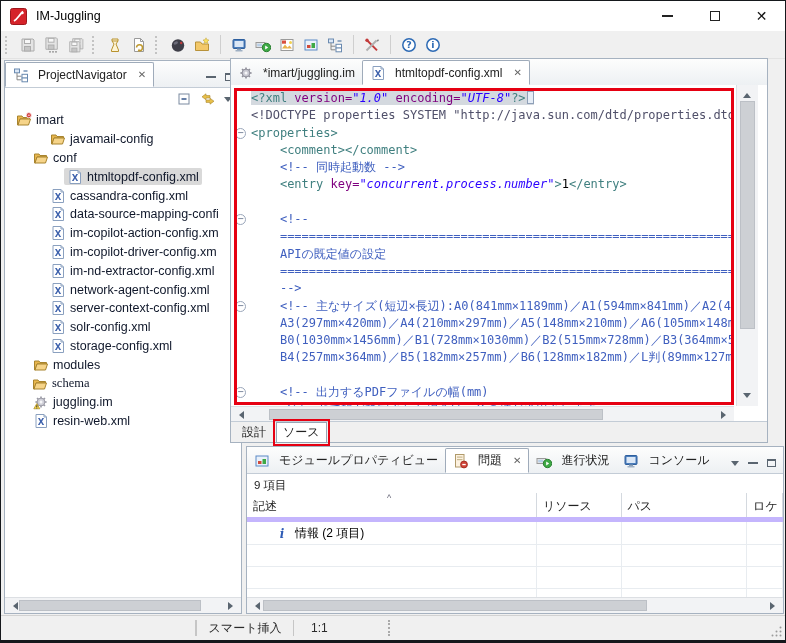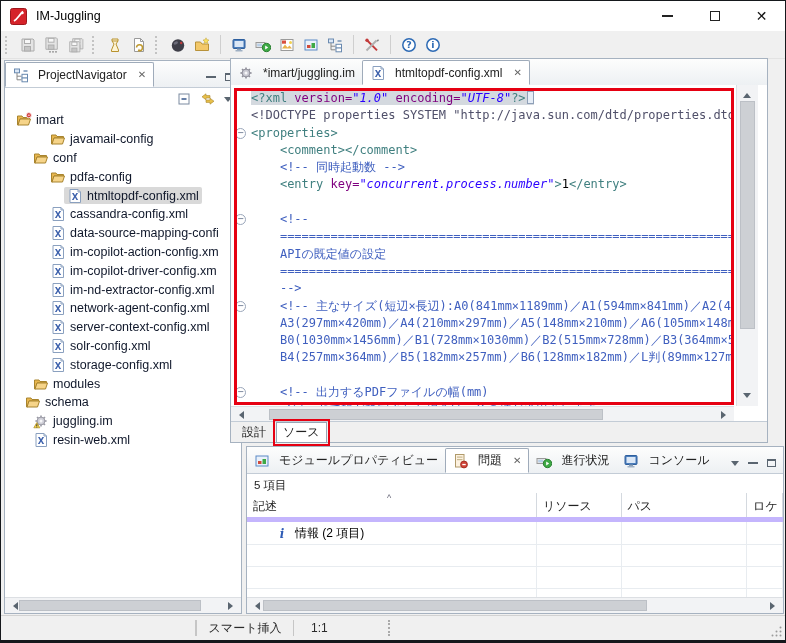--- a/index.html
+++ b/index.html
@@ -346,163 +346,152 @@
           <span class="ti-content">
             <span class="icon">
               <svg width="16" height="16" viewBox="0 0 16 16">
                 <path d="M1.5 4h4.5l1 1.5h6.5v1.5H4L2.5 13H1.5z" fill="#e8b64e" stroke="#a8842e"></path>
                 <path d="M4 7h10.5L12.5 13H2z" fill="#f6d489" stroke="#a8842e"></path>
               </svg>
             </span>
             <span class="tree-label">conf</span>
           </span>
         </div>
-        <div class="tree-item" style="padding-left: 42px;">
+        <div class="tree-item selected" style="padding-left: 59px;">
+          <span class="ti-content">
+            <span class="icon">
+              <svg width="16" height="16" viewBox="0 0 16 16">
+                <path d="M3 1.5h8l2.5 2.5v10.5H3z" fill="#fff" stroke="#8aa0bf"></path>
+                <path d="M11 1.5V4h2.5" fill="none" stroke="#8aa0bf"></path>
+                <text x="8" y="11.6" text-anchor="middle" font-size="8.5" font-weight="bold" fill="#3e62ad" font-family="DejaVu Sans, sans-serif">X</text>
+              </svg>
+            </span>
+            <span class="tree-label">htmltopdf-config.xml</span>
+          </span>
+        </div>
+        <div class="tree-item" style="padding-left: 42px;">
+          <span class="ti-content">
+            <span class="icon">
+              <svg width="16" height="16" viewBox="0 0 16 16">
+                <path d="M3 1.5h8l2.5 2.5v10.5H3z" fill="#fff" stroke="#8aa0bf"></path>
+                <path d="M11 1.5V4h2.5" fill="none" stroke="#8aa0bf"></path>
+                <text x="8" y="11.6" text-anchor="middle" font-size="8.5" font-weight="bold" fill="#3e62ad" font-family="DejaVu Sans, sans-serif">X</text>
+              </svg>
+            </span>
+            <span class="tree-label">cassandra-config.xml</span>
+          </span>
+        </div>
+        <div class="tree-item" style="padding-left: 42px;">
+          <span class="ti-content">
+            <span class="icon">
+              <svg width="16" height="16" viewBox="0 0 16 16">
+                <path d="M3 1.5h8l2.5 2.5v10.5H3z" fill="#fff" stroke="#8aa0bf"></path>
+                <path d="M11 1.5V4h2.5" fill="none" stroke="#8aa0bf"></path>
+                <text x="8" y="11.6" text-anchor="middle" font-size="8.5" font-weight="bold" fill="#3e62ad" font-family="DejaVu Sans, sans-serif">X</text>
+              </svg>
+            </span>
+            <span class="tree-label">data-source-mapping-confi</span>
+          </span>
+        </div>
+        <div class="tree-item" style="padding-left: 42px;">
+          <span class="ti-content">
+            <span class="icon">
+              <svg width="16" height="16" viewBox="0 0 16 16">
+                <path d="M3 1.5h8l2.5 2.5v10.5H3z" fill="#fff" stroke="#8aa0bf"></path>
+                <path d="M11 1.5V4h2.5" fill="none" stroke="#8aa0bf"></path>
+                <text x="8" y="11.6" text-anchor="middle" font-size="8.5" font-weight="bold" fill="#3e62ad" font-family="DejaVu Sans, sans-serif">X</text>
+              </svg>
+            </span>
+            <span class="tree-label">im-copilot-action-config.xm</span>
+          </span>
+        </div>
+        <div class="tree-item" style="padding-left: 42px;">
+          <span class="ti-content">
+            <span class="icon">
+              <svg width="16" height="16" viewBox="0 0 16 16">
+                <path d="M3 1.5h8l2.5 2.5v10.5H3z" fill="#fff" stroke="#8aa0bf"></path>
+                <path d="M11 1.5V4h2.5" fill="none" stroke="#8aa0bf"></path>
+                <text x="8" y="11.6" text-anchor="middle" font-size="8.5" font-weight="bold" fill="#3e62ad" font-family="DejaVu Sans, sans-serif">X</text>
+              </svg>
+            </span>
+            <span class="tree-label">im-copilot-driver-config.xm</span>
+          </span>
+        </div>
+        <div class="tree-item" style="padding-left: 42px;">
+          <span class="ti-content">
+            <span class="icon">
+              <svg width="16" height="16" viewBox="0 0 16 16">
+                <path d="M3 1.5h8l2.5 2.5v10.5H3z" fill="#fff" stroke="#8aa0bf"></path>
+                <path d="M11 1.5V4h2.5" fill="none" stroke="#8aa0bf"></path>
+                <text x="8" y="11.6" text-anchor="middle" font-size="8.5" font-weight="bold" fill="#3e62ad" font-family="DejaVu Sans, sans-serif">X</text>
+              </svg>
+            </span>
+            <span class="tree-label">im-nd-extractor-config.xml</span>
+          </span>
+        </div>
+        <div class="tree-item" style="padding-left: 42px;">
+          <span class="ti-content">
+            <span class="icon">
+              <svg width="16" height="16" viewBox="0 0 16 16">
+                <path d="M3 1.5h8l2.5 2.5v10.5H3z" fill="#fff" stroke="#8aa0bf"></path>
+                <path d="M11 1.5V4h2.5" fill="none" stroke="#8aa0bf"></path>
+                <text x="8" y="11.6" text-anchor="middle" font-size="8.5" font-weight="bold" fill="#3e62ad" font-family="DejaVu Sans, sans-serif">X</text>
+              </svg>
+            </span>
+            <span class="tree-label">network-agent-config.xml</span>
+          </span>
+        </div>
+        <div class="tree-item" style="padding-left: 42px;">
+          <span class="ti-content">
+            <span class="icon">
+              <svg width="16" height="16" viewBox="0 0 16 16">
+                <path d="M3 1.5h8l2.5 2.5v10.5H3z" fill="#fff" stroke="#8aa0bf"></path>
+                <path d="M11 1.5V4h2.5" fill="none" stroke="#8aa0bf"></path>
+                <text x="8" y="11.6" text-anchor="middle" font-size="8.5" font-weight="bold" fill="#3e62ad" font-family="DejaVu Sans, sans-serif">X</text>
+              </svg>
+            </span>
+            <span class="tree-label">server-context-config.xml</span>
+          </span>
+        </div>
+        <div class="tree-item" style="padding-left: 42px;">
+          <span class="ti-content">
+            <span class="icon">
+              <svg width="16" height="16" viewBox="0 0 16 16">
+                <path d="M3 1.5h8l2.5 2.5v10.5H3z" fill="#fff" stroke="#8aa0bf"></path>
+                <path d="M11 1.5V4h2.5" fill="none" stroke="#8aa0bf"></path>
+                <text x="8" y="11.6" text-anchor="middle" font-size="8.5" font-weight="bold" fill="#3e62ad" font-family="DejaVu Sans, sans-serif">X</text>
+              </svg>
+            </span>
+            <span class="tree-label">solr-config.xml</span>
+          </span>
+        </div>
+        <div class="tree-item" style="padding-left: 42px;">
+          <span class="ti-content">
+            <span class="icon">
+              <svg width="16" height="16" viewBox="0 0 16 16">
+                <path d="M3 1.5h8l2.5 2.5v10.5H3z" fill="#fff" stroke="#8aa0bf"></path>
+                <path d="M11 1.5V4h2.5" fill="none" stroke="#8aa0bf"></path>
+                <text x="8" y="11.6" text-anchor="middle" font-size="8.5" font-weight="bold" fill="#3e62ad" font-family="DejaVu Sans, sans-serif">X</text>
+              </svg>
+            </span>
+            <span class="tree-label">storage-config.xml</span>
+          </span>
+        </div>
+        <div class="tree-item" style="padding-left: 25px;">
           <span class="ti-content">
             <span class="icon">
               <svg width="16" height="16" viewBox="0 0 16 16">
                 <path d="M1.5 4h4.5l1 1.5h6.5v1.5H4L2.5 13H1.5z" fill="#e8b64e" stroke="#a8842e"></path>
                 <path d="M4 7h10.5L12.5 13H2z" fill="#f6d489" stroke="#a8842e"></path>
               </svg>
             </span>
-            <span class="tree-label">pdfa-config</span>
-          </span>
-        </div>
-        <div class="tree-item selected" style="padding-left: 59px;">
-          <span class="ti-content">
-            <span class="icon">
-              <svg width="16" height="16" viewBox="0 0 16 16">
-                <path d="M3 1.5h8l2.5 2.5v10.5H3z" fill="#fff" stroke="#8aa0bf"></path>
-                <path d="M11 1.5V4h2.5" fill="none" stroke="#8aa0bf"></path>
-                <text x="8" y="11.6" text-anchor="middle" font-size="8.5" font-weight="bold" fill="#3e62ad" font-family="DejaVu Sans, sans-serif">X</text>
-              </svg>
-            </span>
-            <span class="tree-label">htmltopdf-config.xml</span>
-          </span>
-        </div>
-        <div class="tree-item" style="padding-left: 42px;">
-          <span class="ti-content">
-            <span class="icon">
-              <svg width="16" height="16" viewBox="0 0 16 16">
-                <path d="M3 1.5h8l2.5 2.5v10.5H3z" fill="#fff" stroke="#8aa0bf"></path>
-                <path d="M11 1.5V4h2.5" fill="none" stroke="#8aa0bf"></path>
-                <text x="8" y="11.6" text-anchor="middle" font-size="8.5" font-weight="bold" fill="#3e62ad" font-family="DejaVu Sans, sans-serif">X</text>
-              </svg>
-            </span>
-            <span class="tree-label">cassandra-config.xml</span>
-          </span>
-        </div>
-        <div class="tree-item" style="padding-left: 42px;">
-          <span class="ti-content">
-            <span class="icon">
-              <svg width="16" height="16" viewBox="0 0 16 16">
-                <path d="M3 1.5h8l2.5 2.5v10.5H3z" fill="#fff" stroke="#8aa0bf"></path>
-                <path d="M11 1.5V4h2.5" fill="none" stroke="#8aa0bf"></path>
-                <text x="8" y="11.6" text-anchor="middle" font-size="8.5" font-weight="bold" fill="#3e62ad" font-family="DejaVu Sans, sans-serif">X</text>
-              </svg>
-            </span>
-            <span class="tree-label">data-source-mapping-confi</span>
-          </span>
-        </div>
-        <div class="tree-item" style="padding-left: 42px;">
-          <span class="ti-content">
-            <span class="icon">
-              <svg width="16" height="16" viewBox="0 0 16 16">
-                <path d="M3 1.5h8l2.5 2.5v10.5H3z" fill="#fff" stroke="#8aa0bf"></path>
-                <path d="M11 1.5V4h2.5" fill="none" stroke="#8aa0bf"></path>
-                <text x="8" y="11.6" text-anchor="middle" font-size="8.5" font-weight="bold" fill="#3e62ad" font-family="DejaVu Sans, sans-serif">X</text>
-              </svg>
-            </span>
-            <span class="tree-label">im-copilot-action-config.xm</span>
-          </span>
-        </div>
-        <div class="tree-item" style="padding-left: 42px;">
-          <span class="ti-content">
-            <span class="icon">
-              <svg width="16" height="16" viewBox="0 0 16 16">
-                <path d="M3 1.5h8l2.5 2.5v10.5H3z" fill="#fff" stroke="#8aa0bf"></path>
-                <path d="M11 1.5V4h2.5" fill="none" stroke="#8aa0bf"></path>
-                <text x="8" y="11.6" text-anchor="middle" font-size="8.5" font-weight="bold" fill="#3e62ad" font-family="DejaVu Sans, sans-serif">X</text>
-              </svg>
-            </span>
-            <span class="tree-label">im-copilot-driver-config.xm</span>
-          </span>
-        </div>
-        <div class="tree-item" style="padding-left: 42px;">
-          <span class="ti-content">
-            <span class="icon">
-              <svg width="16" height="16" viewBox="0 0 16 16">
-                <path d="M3 1.5h8l2.5 2.5v10.5H3z" fill="#fff" stroke="#8aa0bf"></path>
-                <path d="M11 1.5V4h2.5" fill="none" stroke="#8aa0bf"></path>
-                <text x="8" y="11.6" text-anchor="middle" font-size="8.5" font-weight="bold" fill="#3e62ad" font-family="DejaVu Sans, sans-serif">X</text>
-              </svg>
-            </span>
-            <span class="tree-label">im-nd-extractor-config.xml</span>
-          </span>
-        </div>
-        <div class="tree-item" style="padding-left: 42px;">
-          <span class="ti-content">
-            <span class="icon">
-              <svg width="16" height="16" viewBox="0 0 16 16">
-                <path d="M3 1.5h8l2.5 2.5v10.5H3z" fill="#fff" stroke="#8aa0bf"></path>
-                <path d="M11 1.5V4h2.5" fill="none" stroke="#8aa0bf"></path>
-                <text x="8" y="11.6" text-anchor="middle" font-size="8.5" font-weight="bold" fill="#3e62ad" font-family="DejaVu Sans, sans-serif">X</text>
-              </svg>
-            </span>
-            <span class="tree-label">network-agent-config.xml</span>
-          </span>
-        </div>
-        <div class="tree-item" style="padding-left: 42px;">
-          <span class="ti-content">
-            <span class="icon">
-              <svg width="16" height="16" viewBox="0 0 16 16">
-                <path d="M3 1.5h8l2.5 2.5v10.5H3z" fill="#fff" stroke="#8aa0bf"></path>
-                <path d="M11 1.5V4h2.5" fill="none" stroke="#8aa0bf"></path>
-                <text x="8" y="11.6" text-anchor="middle" font-size="8.5" font-weight="bold" fill="#3e62ad" font-family="DejaVu Sans, sans-serif">X</text>
-              </svg>
-            </span>
-            <span class="tree-label">server-context-config.xml</span>
-          </span>
-        </div>
-        <div class="tree-item" style="padding-left: 42px;">
-          <span class="ti-content">
-            <span class="icon">
-              <svg width="16" height="16" viewBox="0 0 16 16">
-                <path d="M3 1.5h8l2.5 2.5v10.5H3z" fill="#fff" stroke="#8aa0bf"></path>
-                <path d="M11 1.5V4h2.5" fill="none" stroke="#8aa0bf"></path>
-                <text x="8" y="11.6" text-anchor="middle" font-size="8.5" font-weight="bold" fill="#3e62ad" font-family="DejaVu Sans, sans-serif">X</text>
-              </svg>
-            </span>
-            <span class="tree-label">solr-config.xml</span>
-          </span>
-        </div>
-        <div class="tree-item" style="padding-left: 42px;">
-          <span class="ti-content">
-            <span class="icon">
-              <svg width="16" height="16" viewBox="0 0 16 16">
-                <path d="M3 1.5h8l2.5 2.5v10.5H3z" fill="#fff" stroke="#8aa0bf"></path>
-                <path d="M11 1.5V4h2.5" fill="none" stroke="#8aa0bf"></path>
-                <text x="8" y="11.6" text-anchor="middle" font-size="8.5" font-weight="bold" fill="#3e62ad" font-family="DejaVu Sans, sans-serif">X</text>
-              </svg>
-            </span>
-            <span class="tree-label">storage-config.xml</span>
-          </span>
-        </div>
-        <div class="tree-item" style="padding-left: 25px;">
-          <span class="ti-content">
-            <span class="icon">
-              <svg width="16" height="16" viewBox="0 0 16 16">
-                <path d="M1.5 4h4.5l1 1.5h6.5v1.5H4L2.5 13H1.5z" fill="#e8b64e" stroke="#a8842e"></path>
-                <path d="M4 7h10.5L12.5 13H2z" fill="#f6d489" stroke="#a8842e"></path>
-              </svg>
-            </span>
             <span class="tree-label">modules</span>
           </span>
         </div>
-        <div class="tree-item" style="padding-left: 17px;">
+        <div class="tree-item" style="padding-left: 24px; font-family: Liberation Serif, serif;">
           <span class="ti-content">
             <span class="icon">
               <svg width="16" height="16" viewBox="0 0 16 16">
                 <path d="M1.5 4h4.5l1 1.5h6.5v1.5H4L2.5 13H1.5z" fill="#e8b64e" stroke="#a8842e"></path>
                 <path d="M4 7h10.5L12.5 13H2z" fill="#f6d489" stroke="#a8842e"></path>
               </svg>
             </span>
             <span class="tree-label">schema</span>
           </span>
         </div>
@@ -641,21 +630,21 @@
             </svg>
           </span>
           <span>コンソール</span>
         </div>
         <div class="viewctrls">
           <span class="menu-arrow"></span>
           <span class="btn-min"></span>
           <span class="btn-max"></span>
         </div>
       </div>
-    <div class="summary">5 項目</div>
+    <div class="summary">9 項目</div>
     <div class="ptable" id="ptable">
         <div class="th-row">
           <div class="th" style="width: 291px;"><span>記述</span><span class="sort">^</span></div>
           <div class="th" style="width: 85px;"><span>リソース</span></div>
           <div class="th" style="width: 126px;"><span>パス</span></div>
           <div class="th" style="width: 36px;"><span>ロケ</span></div>
         </div>
         <div class="tr" style="height: 22px;">
           <div class="td desc" style="width: 291px;">
             <span class="icon">

